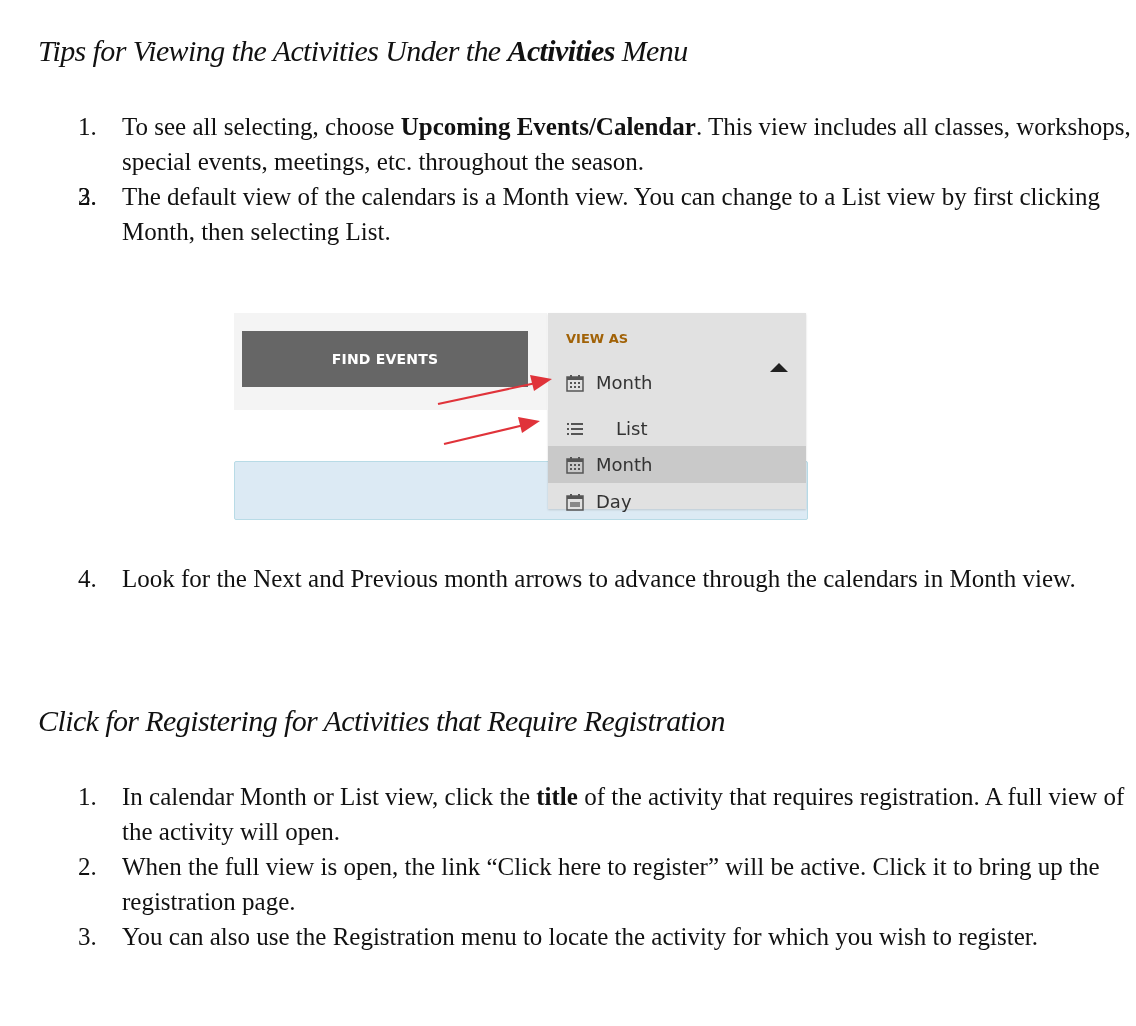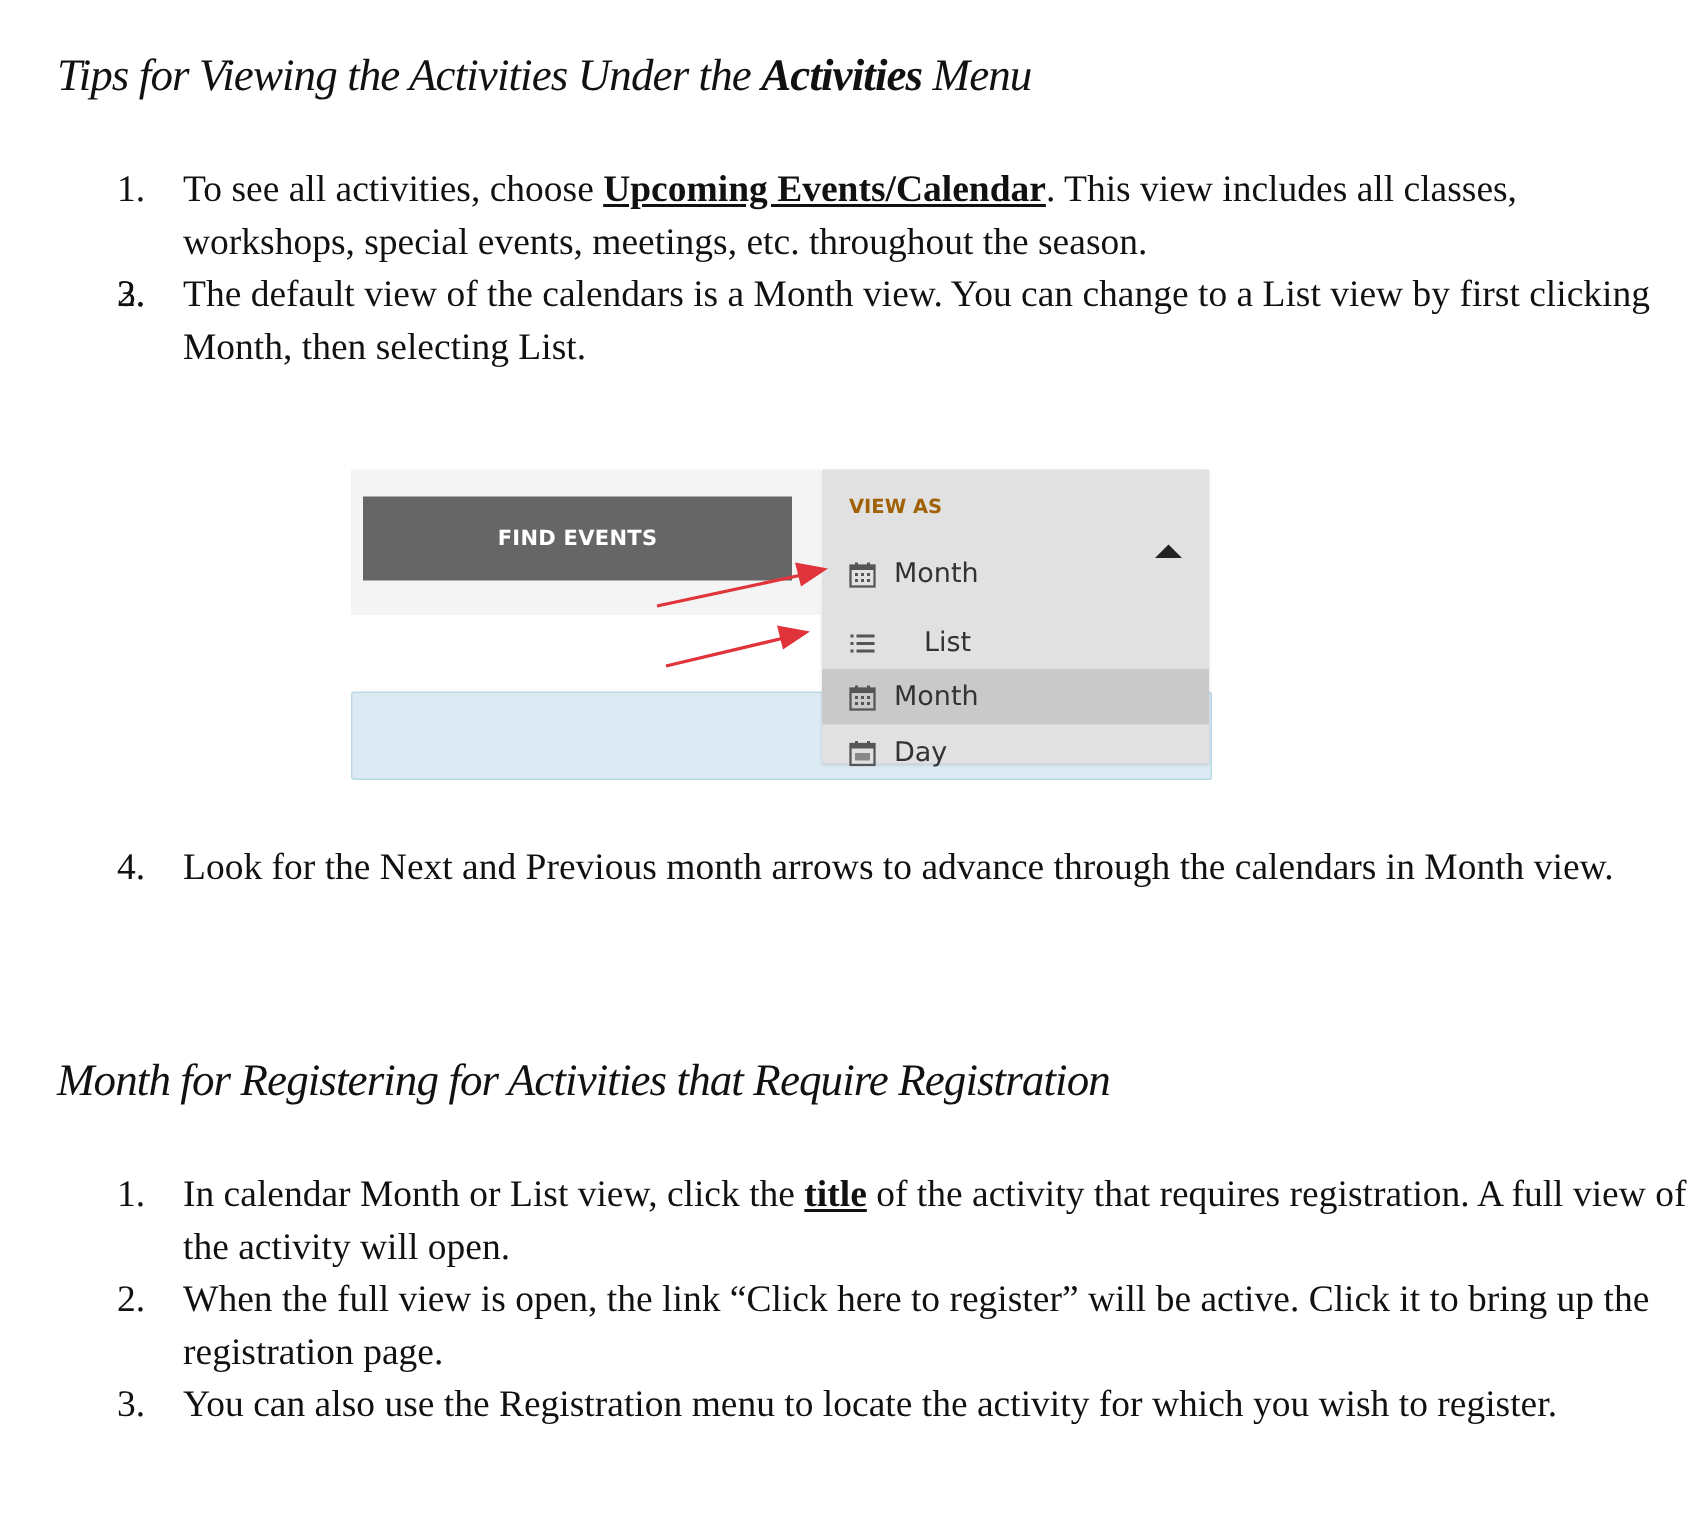--- a/index.html
+++ b/index.html
@@ -12,21 +12,21 @@
     position: absolute; left: 34px;
     font-style: italic; font-size: 30px; letter-spacing: -0.6px;
     font-family: "Liberation Serif", serif;
     margin: 4px; font-weight: normal;
   }
   .h b { font-weight: bold; }
   .list { position: absolute; left: 78px; margin: 0; padding: 0; list-style: none; }
   .li { position: relative; padding-left: 44px; font-size: 25px; line-height: 35px;
         font-family: "Liberation Serif", serif; width: 1010px; }
   .num { position: absolute; left: 0; top: 0; }
-  .li b { font-weight: bold; text-decoration: underline; }
+  .li b { font-weight: bold; }
 
   
   .shot { position: absolute; left: 234px; top: 313px; width: 573px; height: 206px; font-family: "DejaVu Sans", sans-serif; }
   .topband { position: absolute; left: 0; top: 0; width: 313px; height: 97px; background: #f4f4f4; }
   .blue { position: absolute; left: 0; top: 148px; width: 572px; height: 57px; background: #dceaf4; border: 1px solid #b8dbe6; border-radius: 2px; }
   .find { position: absolute; left: 8px; top: 18px; width: 286px; height: 56px; background: #666666; color: #fff;
           font-size: 14px; font-weight: bold; display: flex; align-items: center; justify-content: center; letter-spacing: 0.2px; }
   .dd { position: absolute; left: 314px; top: 0; width: 258px; height: 196px; background: #e1e1e1; box-shadow: 0 1px 2px rgba(0,0,0,0.15); }
   .viewas { position: absolute; left: 18px; top: 18px; font-size: 13px; font-weight: bold; color: #a16207; }
   .opt { position: absolute; left: 0; width: 258px; height: 37px; display: flex; align-items: center; font-size: 18px; color: #333; margin-top: 11px; }
@@ -34,21 +34,21 @@
   .opt.hl { background: #c9c9c9; }
   .caret { position: absolute; right: 18px; top: 50px; width: 0; height: 0; border-left: 9px solid transparent; border-right: 9px solid transparent; border-bottom: 9px solid #222; }
   .arrows { position: absolute; left: 0; top: 0; }
 </style>
 </head>
 <body>
 
 <h2 class="h" style="top:30px;"><span>Tips for Viewing the Activities Under the </span><b>Activities</b><span> Menu</span></h2>
 
 <ol class="list" style="top:109px;">
-  <li class="li"><span class="num">1.</span><span>To see all activities, choose </span><b>Upcoming Events/Calendar</b><span>. This view includes all classes, workshops, special events, meetings, etc. throughout the season.</span></li>
+  <li class="li"><span class="num">1.</span><span>To see all selecting, choose </span><b>Upcoming Events/Calendar</b><span>. This view includes all classes, workshops, special events, meetings, etc. throughout the season.</span></li>
   <li class="li"><span class="num">2.</span></li>
   <li class="li"><span class="num">3.</span><span>The default view of the calendars is a Month view. You can change to a List view by first clicking Month, then selecting List.</span></li>
 </ol>
 
 <div class="shot">
   <div class="topband"></div>
   <div class="blue"></div>
   <div class="find">FIND EVENTS</div>
   <div class="dd">
     <div class="viewas">VIEW AS</div>
@@ -128,19 +128,19 @@
       <line x1="210" y1="131" x2="290" y2="112" stroke="#e0333a" stroke-width="2.2"></line>
       <polygon points="306,108 284,104 288,120" fill="#e0333a"></polygon>
     </g>
   </svg>
 </div>
 
 <ol class="list" style="top:561px;">
   <li class="li"><span class="num">4.</span><span>Look for the Next and Previous month arrows to advance through the calendars in Month view.</span></li>
 </ol>
 
-<h2 class="h" style="top:700px;">Month for Registering for Activities that Require Registration</h2>
+<h2 class="h" style="top:700px;">Click for Registering for Activities that Require Registration</h2>
 
 <ol class="list" style="top:779px;">
   <li class="li"><span class="num">1.</span><span>In calendar Month or List view, click the </span><b>title</b><span> of the activity that requires registration. A full view of the activity will open.</span></li>
   <li class="li"><span class="num">2.</span><span>When the full view is open, the link “Click here to register” will be active. Click it to bring up the registration page.</span></li>
   <li class="li"><span class="num">3.</span><span>You can also use the Registration menu to locate the activity for which you wish to register.</span></li>
 </ol>
 
 </body></html>

